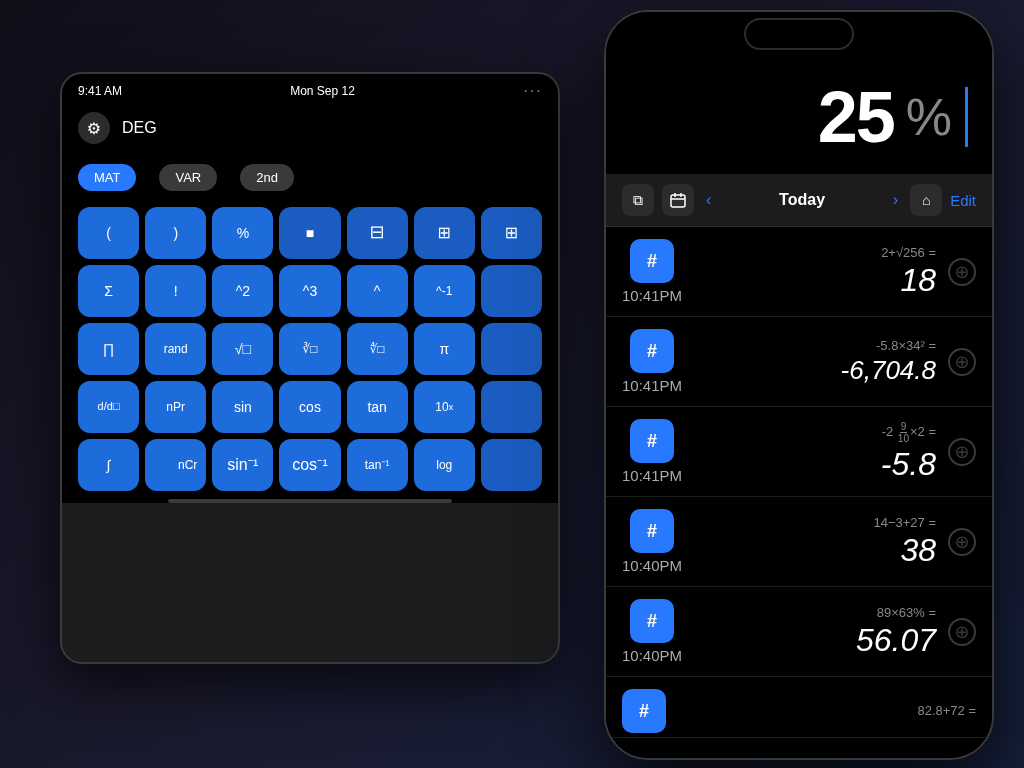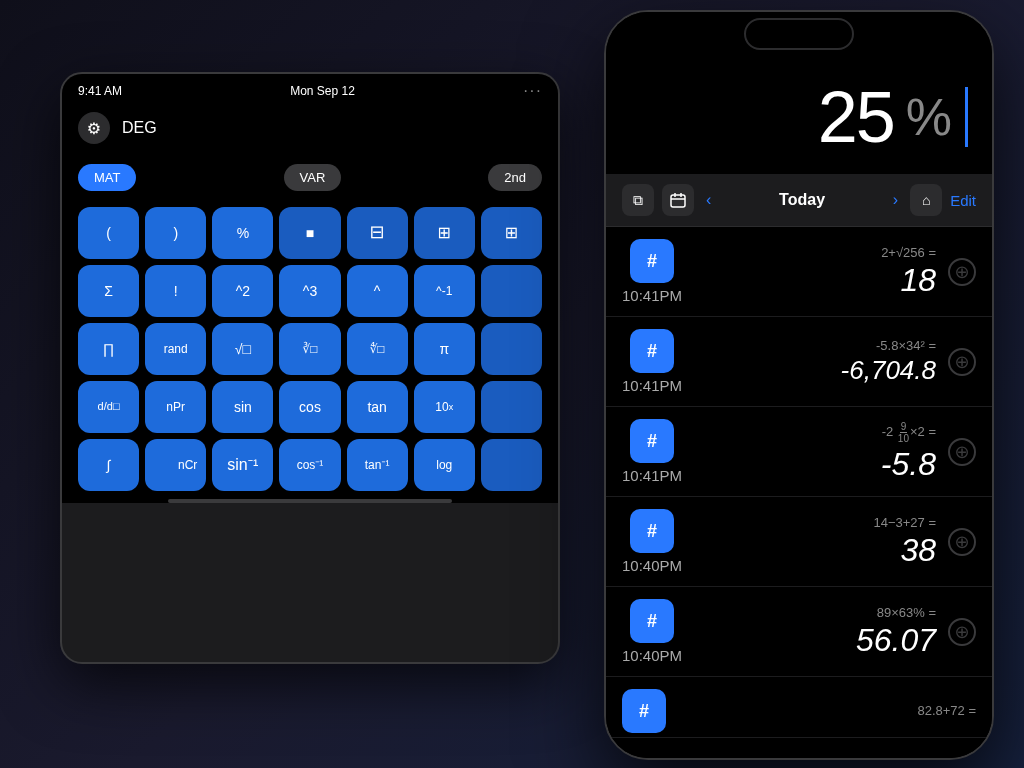--- a/index.html
+++ b/index.html
@@ -88,24 +88,23 @@
     }
 
     .ipad-body {
       background: #000;
       padding: 12px 12px 0;
       flex: 1;
     }
 
     .calc-mode-row {
       display: flex;
-      gap: 8px;
+      gap: 23px;
       margin-bottom: 16px;
       padding: 0 4px;
-      justify-content: space-between;
     }
 
     .mode-btn {
       background: #3a3a3c;
       color: #fff;
       border: none;
       border-radius: 20px;
       padding: 6px 16px;
       font-size: 13px;
       font-weight: 500;
@@ -391,40 +390,40 @@
         <button class="calc-btn" style="font-size:12px;">nPr</button>
         <button class="calc-btn">sin</button>
         <button class="calc-btn">cos</button>
         <button class="calc-btn">tan</button>
         <button class="calc-btn" style="font-size:12px;">10<sup>x</sup></button>
         <button class="calc-btn dark"></button>
 
         <button class="calc-btn">∫</button>
         <button class="calc-btn" style="font-size:12px;padding-left:24px;">nCr</button>
         <button class="calc-btn" style="font-size:16px;">sin⁻¹</button>
-        <button class="calc-btn" style="font-size:12px;">cos⁻¹</button>
+        <button class="calc-btn" style="font-size:16px;">cos⁻¹</button>
         <button class="calc-btn" style="font-size:12px;">tan⁻¹</button>
         <button class="calc-btn" style="font-size:12px;">log</button>
         <button class="calc-btn dark"></button>
       </div>
 
       <div class="scrollbar-hint"></div>
     </div>
   </div>
 
   <div class="iphone">
     <div class="iphone-display">
 
       <div style="background:#000; height:44px; display:flex; align-items:center; justify-content:center;">
         <div style="width:110px; height:32px; background:#000; border-radius:16px; border:2px solid #2c2c2e;"></div>
       </div>
 
       <div class="calc-result-display">
         <div class="result-value">
-          <span style="font-size:72px; font-weight:400; color:#fff;margin-left:8px;">25</span>
+          <span style="font-size:72px; font-weight:700; color:#fff;margin-left:8px;">25</span>
             <span style="font-size:52px; color:#888; font-weight:300;">%</span>
             <span style="display:inline-block; width:3px; height:60px; background:#2979ff; margin-left:3px; vertical-align:middle;"></span>
         </div>
       </div>
 
       <div class="history-nav">
         <div class="history-nav-icon">⧉</div>
         <div class="history-nav-calendar">
           <svg width="16" height="16" viewBox="0 0 16 16" fill="none">
             <rect x="1" y="3" width="14" height="12" rx="2" stroke="#fff" stroke-width="1.5" fill="none"></rect>

